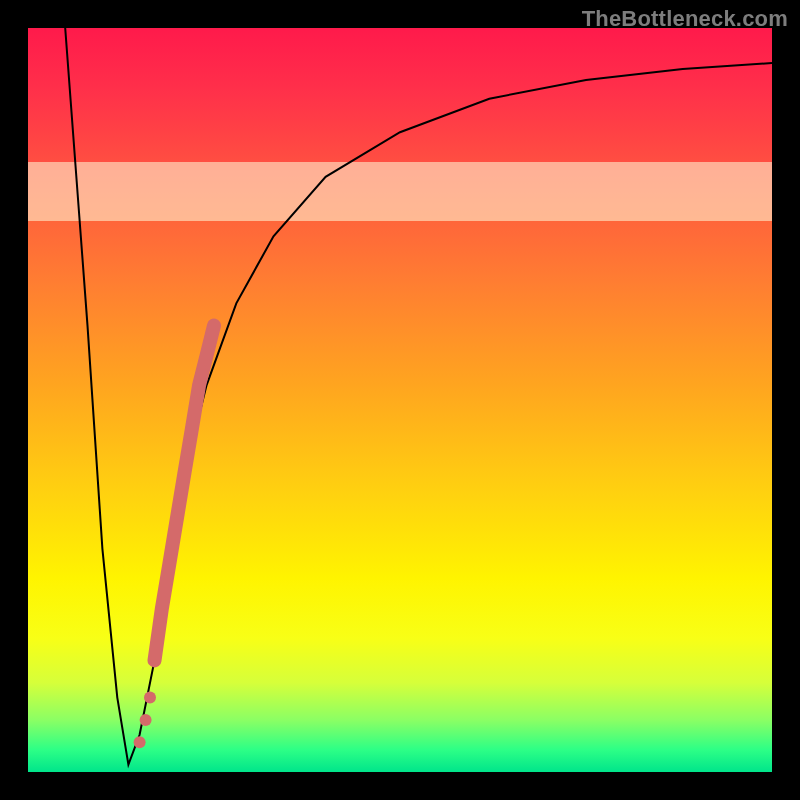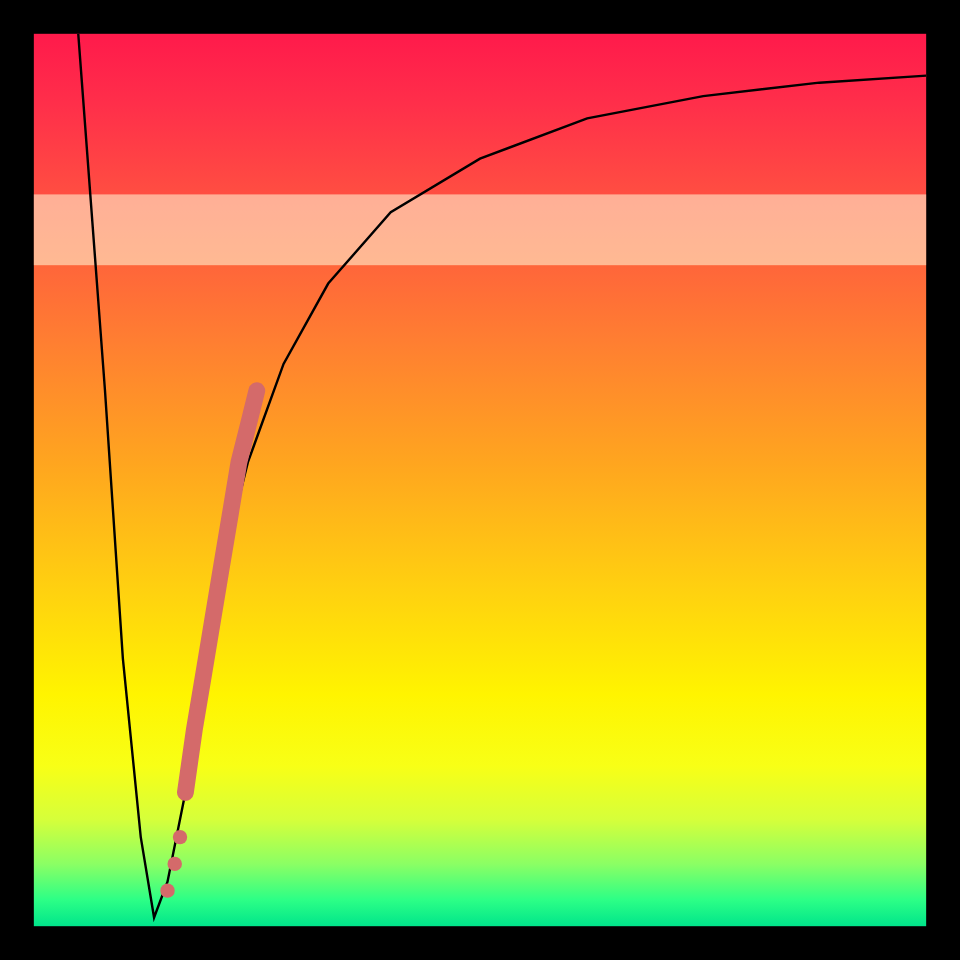--- a/index.html
+++ b/index.html
@@ -33,13 +33,14 @@
     <svg class="curve" viewBox="0 0 744 744" preserveAspectRatio="none">
       <path id="curvePath" fill="none" stroke-width="2" d="M37.2 0.0 L59.5 297.6 L74.4 520.8 L89.3 669.6 L100.4 736.6 L111.6 706.8 L126.5 632.4 L141.4 535.7 L156.2 446.4 L178.6 357.1 L208.3 275.3 L245.5 208.3 L297.6 148.8 L372.0 104.2 L461.3 70.7 L558.0 52.1 L654.7 40.9 L744.0 35.0 " stroke="#000000"></path>
       <path id="thickSeg" fill="none" stroke-width="14" stroke-linecap="round" d="M126.5 632.4 L133.9 580.3 L141.4 535.7 L148.8 491.0 L156.2 446.4 L163.7 401.8 L171.1 357.1 L178.6 327.4 L186.0 297.6 " stroke="#d46a6a"></path>
       <g id="dots">
           <circle cx="111.6" cy="714.2" r="6" fill="#d46a6a"></circle>
           <circle cx="117.6" cy="691.9" r="6" fill="#d46a6a"></circle>
           <circle cx="122.0" cy="669.6" r="6" fill="#d46a6a"></circle>
         </g>
     </svg>
   </div>
+  <div class="watermark">TheBottleneck.com</div>
 </div>
 
 </body></html>

